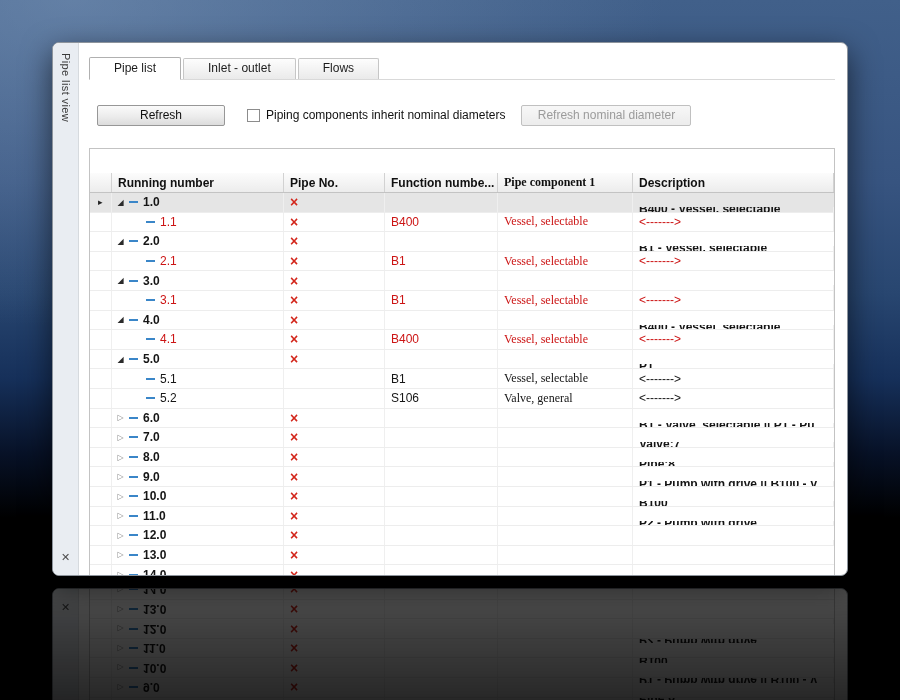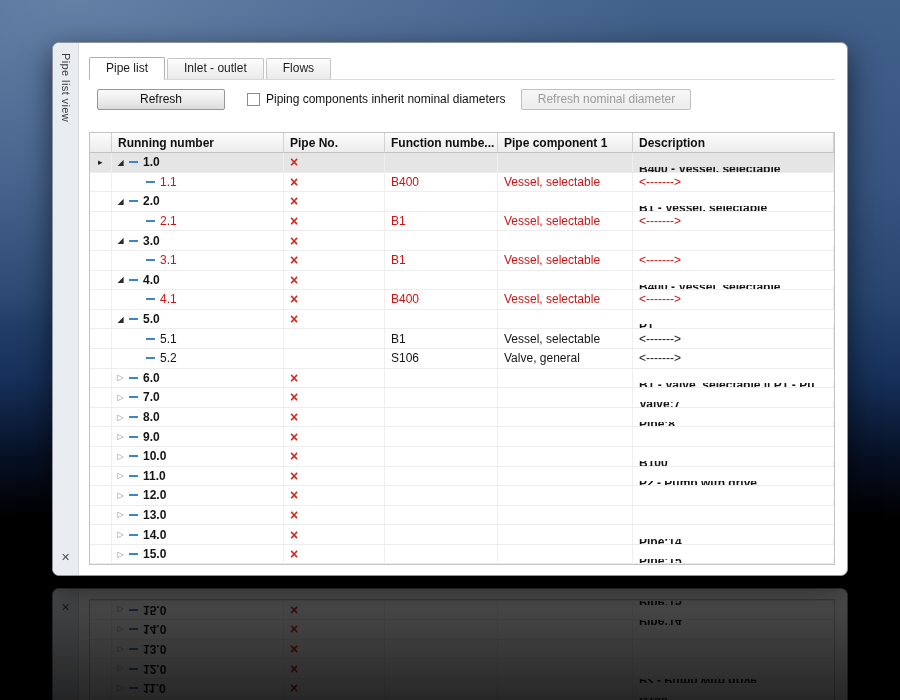--- a/index.html
+++ b/index.html
@@ -32,55 +32,55 @@
   .side-close {
     position: absolute; bottom: 11px; left: 0; width: 100%;
     text-align: center; font-size: 11px; color: #4d4d4d; cursor: pointer;
   }
 
   .content { flex: 1; padding: 14px 12px 0 10px; position: relative; min-width: 0; }
 
   
   .tabbar { display: flex; align-items: flex-end; height: 23px; border-bottom: 1px solid #d9d9d9; }
   .tab {
-    height: 21px; line-height: 19px; padding: 0 16px; font-size: 12px; color: #1c1c1c;
+    height: 21px; line-height: 19px; padding: 0 24px; font-size: 12px; color: #1c1c1c;
     background: linear-gradient(#fdfdfd, #eaeaea); border: 1px solid #c6c6c6; border-bottom: none;
     margin-right: 2px; border-radius: 2px 2px 0 0; cursor: pointer; white-space: nowrap;
   }
   .tab.active {
     background: #fff; height: 23px; line-height: 21px; border-color: #b0b0b0;
     margin-bottom: -1px; border-bottom: 1px solid #fff; z-index: 2; position: relative;
   }
 
   
-  .toolbar { display: flex; align-items: center; margin-top: 8px; height: 22px; padding-left: 8px; }
+  .toolbar { display: flex; align-items: center; margin-top: 24px; height: 22px; padding-left: 8px; }
   .btn {
     height: 21px; font-size: 12px; font-family: inherit; color: #111;
     background: linear-gradient(#fafafa 0%, #ececec 55%, #dcdcdc 100%);
     border: 1px solid #979797; border-radius: 2px; padding: 0 10px; cursor: pointer; white-space: nowrap;
   }
   .btn-refresh { width: 128px; }
   .btn-nominal { width: 170px; margin-left: 16px; color: #9b9b9b; border-color: #c0c0c0;
     background: linear-gradient(#f7f7f7, #ececec); cursor: default; }
   .chk-wrap { display: flex; align-items: center; margin-left: 22px; gap: 6px; cursor: pointer; }
   .chk { width: 13px; height: 13px; background: #fff; border: 1px solid #8c8c8c; flex: 0 0 13px; }
   .chk-label { font-size: 12px; color: #111; white-space: nowrap; }
 
   
   .table { margin-top: 22px; width: 100%; height: 433px; border: 1px solid #c3c3c3; background: #fff; overflow: hidden; }
   .thead { display: flex; height: 20px; background: linear-gradient(#fcfcfc, #ececec);
-    border-bottom: 1px solid #c3c3c3; font-weight: bold; font-size: 12px; color: #101010; }
+    border-bottom: 1px solid #c3c3c3; font-weight: bold; font-size: 12px; color: #101010; margin-top: 24px; }
   .th { display: flex; align-items: center; padding-left: 6px; border-right: 1px solid #d2d2d2;
     overflow: hidden; white-space: nowrap; }
 
   .td-ind  { flex: 0 0 22px; }
   .td-run  { flex: 0 0 172px; }
   .td-pipe { flex: 0 0 101px; }
   .td-func { flex: 0 0 113px; }
-  .td-comp { flex: 0 0 135px; }
+  .td-comp { flex: 0 0 135px; font-family: Liberation Serif, serif; }
   .td-desc { flex: 1; }
 
   .tr { display: flex; height: 19.6px; border-bottom: 1px solid #ededed; font-size: 12px; color: #151515; }
   .tr.selected { background: #e5e5e5; }
   .td { display: flex; align-items: center; padding-left: 6px; border-right: 1px solid #efefef;
     overflow: hidden; white-space: nowrap; }
   .td.td-run { padding-left: 2px; }
 
   .ind { font-size: 9px; color: #222; margin-left: 2px; }
   .toggle { flex: 0 0 13px; width: 13px; display: inline-flex; align-items: center; justify-content: center;
@@ -365,20 +365,21 @@
     <div class="td td-run">
       <span class="toggle closed">▷</span>
       <span class="dash"></span>
       <span class="run">9.0</span>
     </div>
     <div class="td td-pipe">
                   <span class="err">×</span>
                 </div>
     <div class="td td-func"></div>
     <div class="td td-comp"></div>
+    <div class="td td-desc">P1 - Pump with drive || B100 - V...</div>
   </div>
               <div class="tr parent">
     <div class="td td-ind">
                   <span class="ind"></span>
                 </div>
     <div class="td td-run">
       <span class="toggle closed">▷</span>
       <span class="dash"></span>
       <span class="run">10.0</span>
     </div>

